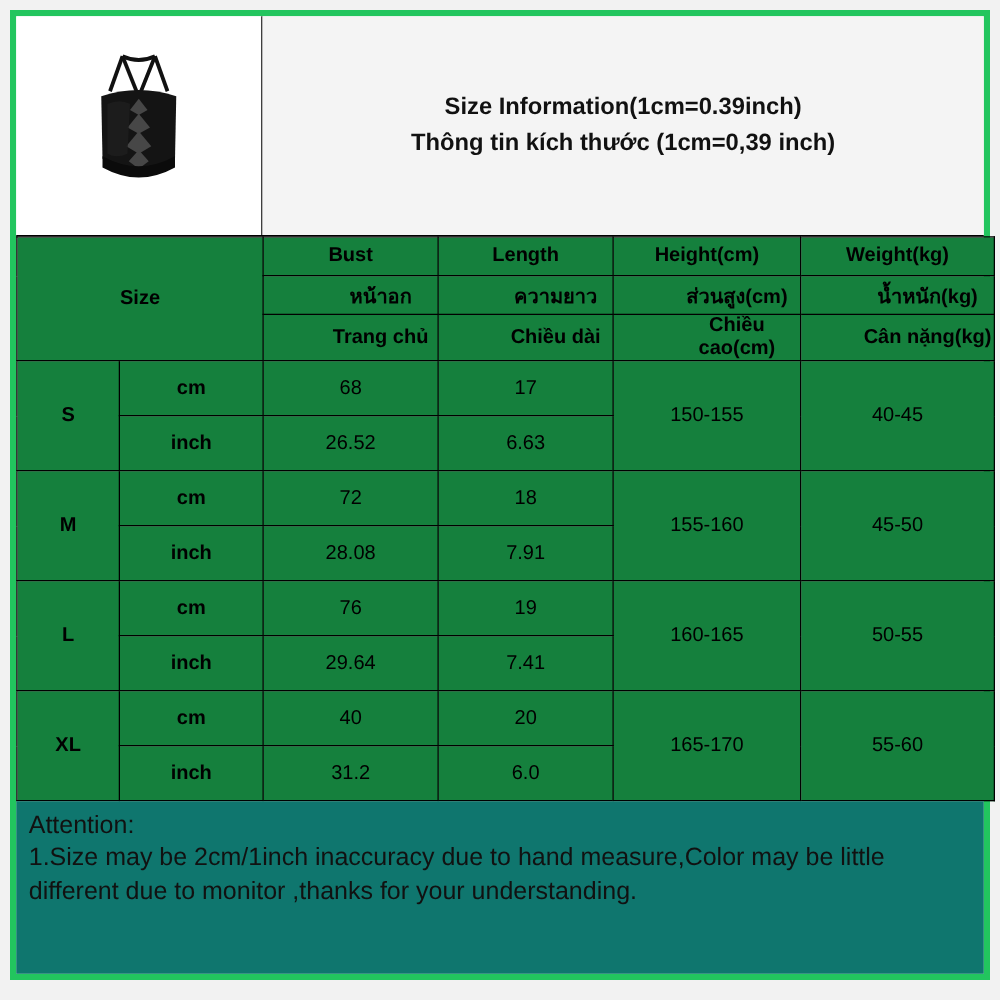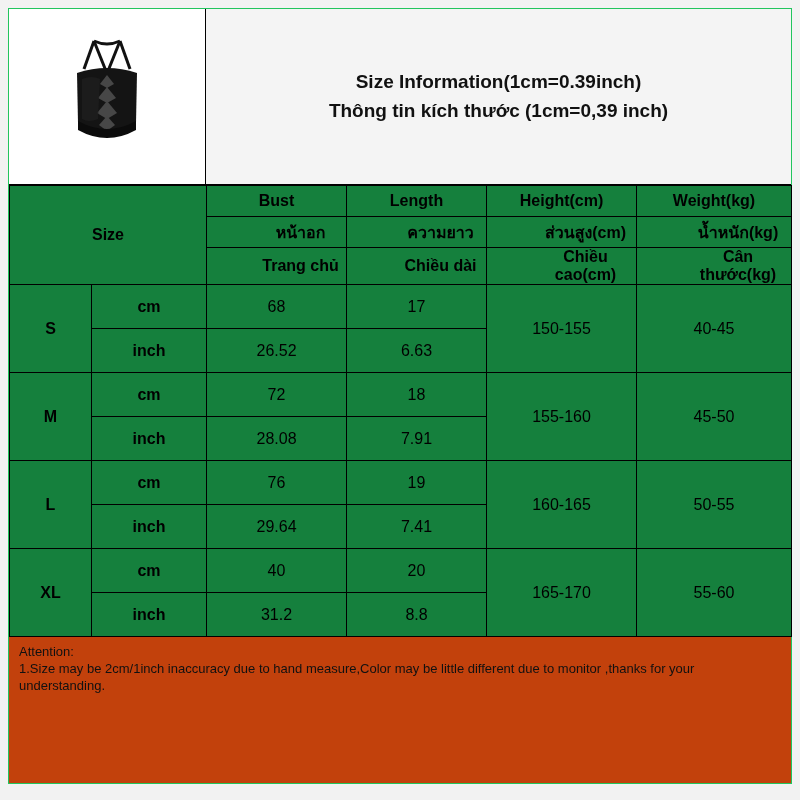--- a/index.html
+++ b/index.html
@@ -21,21 +21,21 @@
     background: #f2f2f2;
     box-sizing: border-box;
   }
   .sheet {
     position: absolute;
     left: 8px;
     top: 8px;
     width: 784px;
     height: 776px;
     background: #f4f4f4;
-    border: 1px solid #22c55e;
+    border: 5px solid #22c55e;
     box-sizing: border-box;
     display: flex;
     flex-direction: column;
   }
 
   
   .header {
     display: flex;
     align-items: stretch;
     border-bottom: 1px solid #000;
@@ -110,24 +110,24 @@
   }
   .data-row td { height: 43px; margin-top: 18px; }
   .unit-cell { font-weight: bold; font-size: 16px; }
   .size-cell { font-weight: bold; font-size: 19px; }
   .val-cell  { font-size: 17px; }
   .span-cell { font-size: 17px; }
 
   
   .attention {
     flex: 1;
-    background: #c2410c;
+    background: #0f766e;
     padding: 6px 10px 4px 10px;
     box-sizing: border-box;
-    font-size: 13px;
+    font-size: 20px;
     line-height: 1.32;
     color: #111;
   }
   .attention p { margin: 0; }
 </style>
 </head>
 <body>
 
 <div class="page">
   <div class="sheet">
@@ -184,21 +184,21 @@
         <tr class="hdr-row small">
           <td>หน้าอก</td>
           <td>ความยาว</td>
           <td>ส่วนสูง(cm)</td>
           <td>น้ำหนัก(kg)</td>
         </tr>
         <tr class="hdr-row small">
           <td>Trang chủ</td>
           <td>Chiều dài</td>
           <td>Chiều cao(cm)</td>
-          <td>Cân thước(kg)</td>
+          <td>Cân nặng(kg)</td>
         </tr>
 
         <tr class="data-row">
           <td rowspan="2" class="size-cell">S</td>
           <td class="unit-cell">cm</td>
           <td class="val-cell">68</td>
           <td class="val-cell">17</td>
           <td rowspan="2" class="span-cell">150-155</td>
           <td rowspan="2" class="span-cell">40-45</td>
         </tr>
@@ -240,21 +240,21 @@
           <td rowspan="2" class="size-cell">XL</td>
           <td class="unit-cell">cm</td>
           <td class="val-cell">40</td>
           <td class="val-cell">20</td>
           <td rowspan="2" class="span-cell">165-170</td>
           <td rowspan="2" class="span-cell">55-60</td>
         </tr>
         <tr class="data-row">
           <td class="unit-cell">inch</td>
           <td class="val-cell">31.2</td>
-          <td class="val-cell">8.8</td>
+          <td class="val-cell">6.0</td>
         </tr>
       </tbody>
     </table>
 
     <div class="attention">
       <p>Attention:</p>
       <p>1.Size may be 2cm/1inch inaccuracy due to hand measure,Color may be little different due to monitor ,thanks for your understanding.</p>
     </div>
   </div>
 </div>

